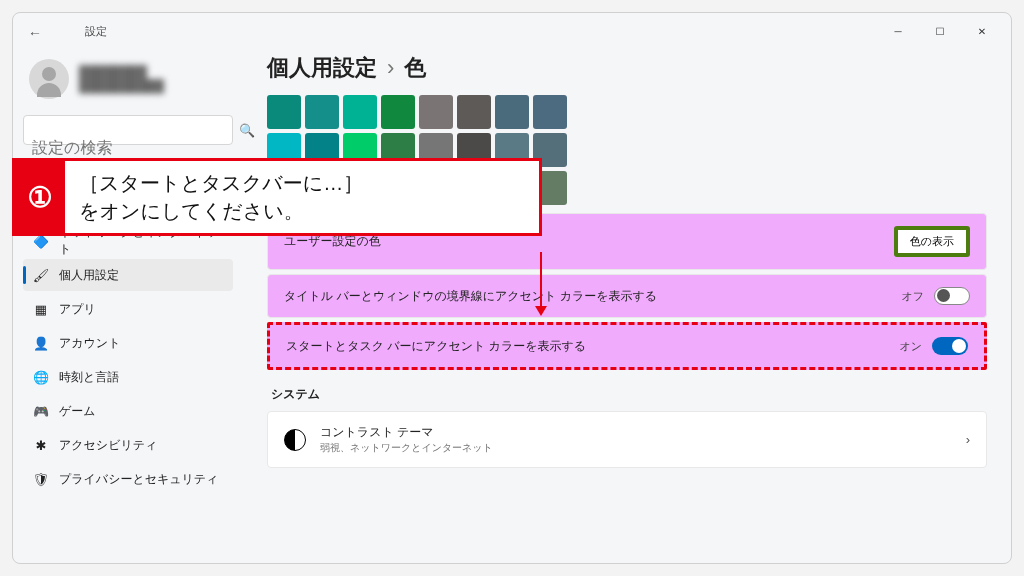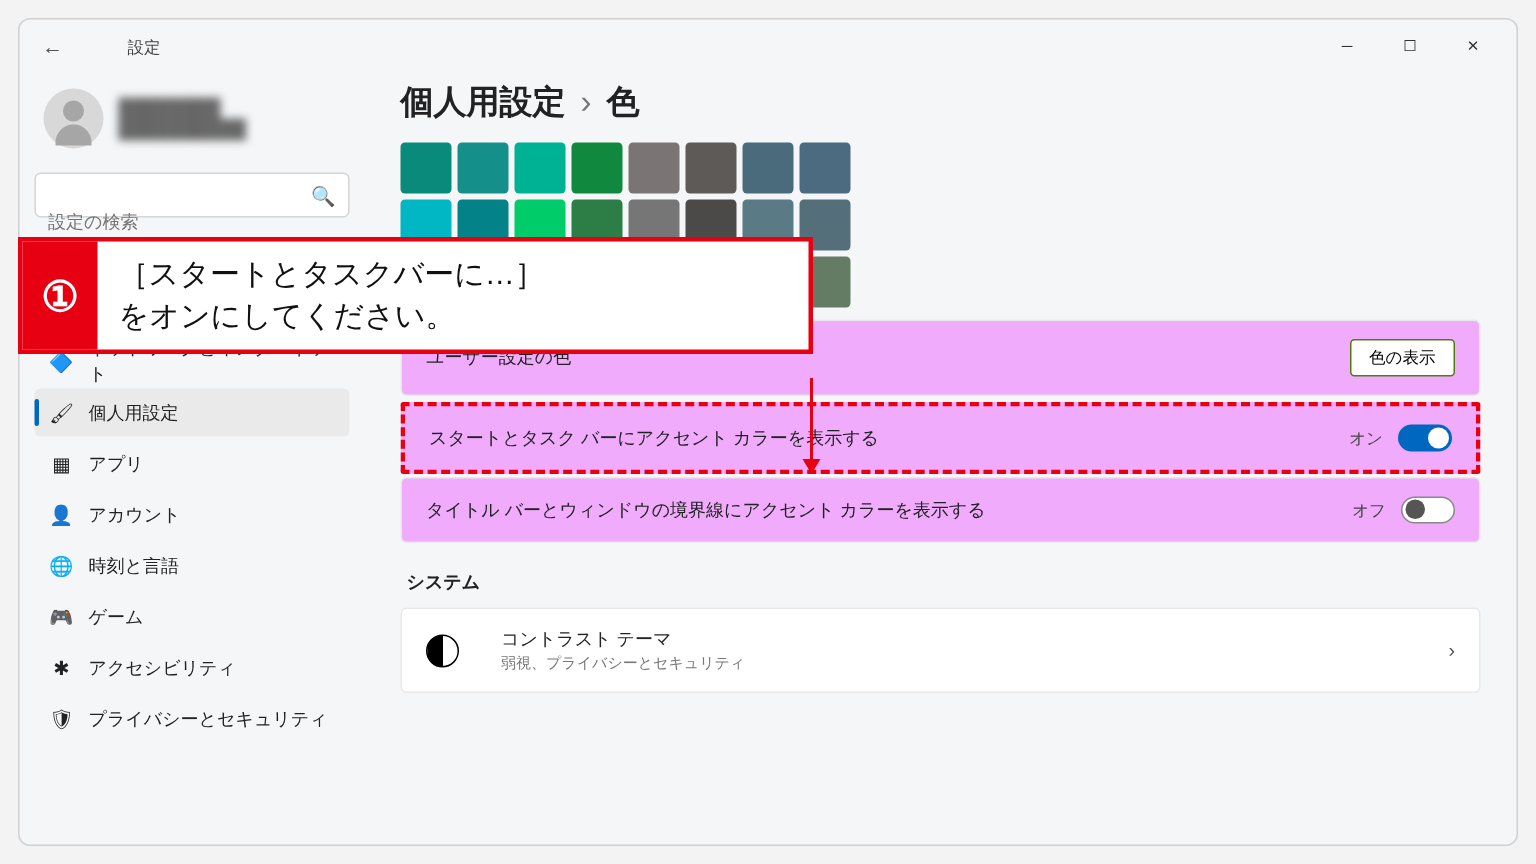--- a/index.html
+++ b/index.html
@@ -17,53 +17,53 @@
 
 .sidebar { width: 230px; padding: 4px 10px 10px 10px; display: flex; flex-direction: column; gap: 2px; }
 .user-row { display: flex; align-items: center; gap: 10px; padding: 6px 6px 14px 6px; }
 .avatar { width: 40px; height: 40px; background: #d8d8d8; border-radius: 50%; position: relative; }
 .avatar::before { content:""; position:absolute; left:50%; top:38%; transform:translate(-50%,-50%); width:14px; height:14px; background:#a6a6a6; border-radius:50%; }
 .avatar::after { content:""; position:absolute; left:50%; bottom:2px; transform:translateX(-50%); width:24px; height:14px; background:#a6a6a6; border-radius:12px 12px 0 0; }
 .user-text { filter: blur(3px); color:#666; font-size:12px; line-height:1.2; }
 .user-text .l1 { font-weight:600; }
 
 .search-box { display:flex; align-items:center; background:#fff; border:1px solid #d6d6d6; border-radius:4px; height:30px; padding:0 8px; margin-bottom:10px; }
-.search-box input { border:none; outline:none; flex:1; font-size:12px; background:transparent;margin-top:35px; }
+.search-box input { border:none; outline:none; flex:1; font-size:16px; background:transparent;margin-top:35px; }
 .search-icon { color:#666; font-size:13px; }
 
 .nav-item { display:flex; align-items:center; gap:10px; height:32px; padding:0 10px; border-radius:4px; font-size:12px; color:#222; cursor:pointer; }
 .nav-item.selected { background:#eaeaea; position:relative; }
 .nav-item.selected::before { content:""; position:absolute; left:0; top:7px; bottom:7px; width:3px; background:#0067c0; border-radius:2px; }
 .nav-icon { width:16px; height:16px; display:flex; align-items:center; justify-content:center; font-size:13px; }
 
 .main { flex:1; padding: 0 24px 0 24px; overflow-y:auto; }
 .breadcrumb { display:flex; align-items:center; gap:10px; font-size:22px; font-weight:600; color:#222; padding:4px 0 12px 0; }
 .breadcrumb .sep { color:#777; font-weight:400; }
 
 .color-grid { display:flex; flex-direction:column; gap:4px; margin-bottom:8px; }
 .color-row { display:flex; gap:4px; }
 .swatch { width:34px; height:34px; border-radius:3px; cursor:pointer; }
 
 .section-card { background:#f0abfc; border-radius:4px; border:1px solid #e8e8e8; margin-bottom:4px; }
 .row { display:flex; align-items:center; padding:12px 16px; font-size:12px; color:#222; }
 .row .label { flex:1; }
 .row .state { font-size:11px; color:#444; margin-right:10px; }
-.show-btn { background:#fff; border:1px solid #4d7c0f; border-radius:3px; padding:4px 12px; font-size:11px; cursor:pointer; }
+.show-btn { background:#fff; border:4px solid #4d7c0f; border-radius:3px; padding:4px 12px; font-size:11px; cursor:pointer; }
 
 .toggle { width:36px; height:18px; border-radius:9px; position:relative; cursor:pointer; }
 .toggle.on { background:#0067c0; }
 .toggle.on::after { content:""; position:absolute; right:2px; top:2px; width:14px; height:14px; background:#fff; border-radius:50%; }
 .toggle.off { background:#fff; border:1px solid #888; }
 .toggle.off::after { content:""; position:absolute; left:2px; top:1px; width:13px; height:13px; background:#555; border-radius:50%; }
 
 .highlight-row { border:3px dashed #e60012; border-radius:2px; margin:2px 0; }
 
 .section-title { font-size:12px; font-weight:600; color:#222; padding:14px 4px 8px 4px; }
 
-.contrast-card { display:flex; align-items:center; gap:28px; background:#fff; border:1px solid #e8e8e8; border-radius:4px; padding:12px 16px; cursor:pointer; }
+.contrast-card { display:flex; align-items:center; gap:14px; background:#fff; border:1px solid #e8e8e8; border-radius:4px; padding:12px 16px; cursor:pointer; }
 .contrast-icon { width:22px; height:22px; border-radius:50%; background:linear-gradient(90deg,#000 50%,#fff 50%); border:1px solid #000; }
 .contrast-text .t1 { font-size:12px; color:#222; }
 .contrast-text .t2 { font-size:10px; color:#777; }
 .chev { margin-left:auto; color:#555; font-size:13px; }
 
 .annotation { position:absolute; left:12px; top:158px; width:530px; background:#fff; border:3px solid #e60012; display:flex; align-items:stretch; z-index:10; }
 .anno-badge { width:50px; background:#e60012; color:#fff; font-size:28px; font-weight:bold; display:flex; align-items:center; justify-content:center; }
 .anno-text { padding:8px 14px; font-size:20px; color:#111; line-height:1.4; }
 .anno-arrow { position:absolute; left:540px; top:252px; z-index:9; }
 .anno-arrow-line { position:absolute; left:0; top:0; width:2px; height:58px; background:#e60012; }
@@ -180,43 +180,43 @@
           </div>
       </div>
 
       <div class="section-card">
         <div class="row">
           <span class="label">ユーザー設定の色</span>
           <button class="show-btn">色の表示</button>
         </div>
       </div>
 
+      <div class="section-card">
+        <div class="row">
+          <span class="label">タイトル バーとウィンドウの境界線にアクセント カラーを表示する</span>
+          <span class="state">オフ</span>
+          <div class="toggle off"></div>
+        </div>
+      </div>
+
       <div class="section-card highlight-row">
         <div class="row">
           <span class="label">スタートとタスク バーにアクセント カラーを表示する</span>
           <span class="state">オン</span>
           <div class="toggle on"></div>
         </div>
       </div>
 
-      <div class="section-card">
-        <div class="row">
-          <span class="label">タイトル バーとウィンドウの境界線にアクセント カラーを表示する</span>
-          <span class="state">オフ</span>
-          <div class="toggle off"></div>
-        </div>
-      </div>
-
       <div class="section-title">システム</div>
 
       <div class="contrast-card">
         <div class="contrast-icon"></div>
         <div class="contrast-text">
           <div class="t1">コントラスト テーマ</div>
-          <div class="t2">弱視、プライバシーとセキュリティ</div>
+          <div class="t2">弱視、ネットワークとインターネット</div>
         </div>
         <div class="chev">›</div>
       </div>
 
     </div>
   </div>
 </div>
 
 <div class="annotation">
   <div class="anno-badge">①</div>

